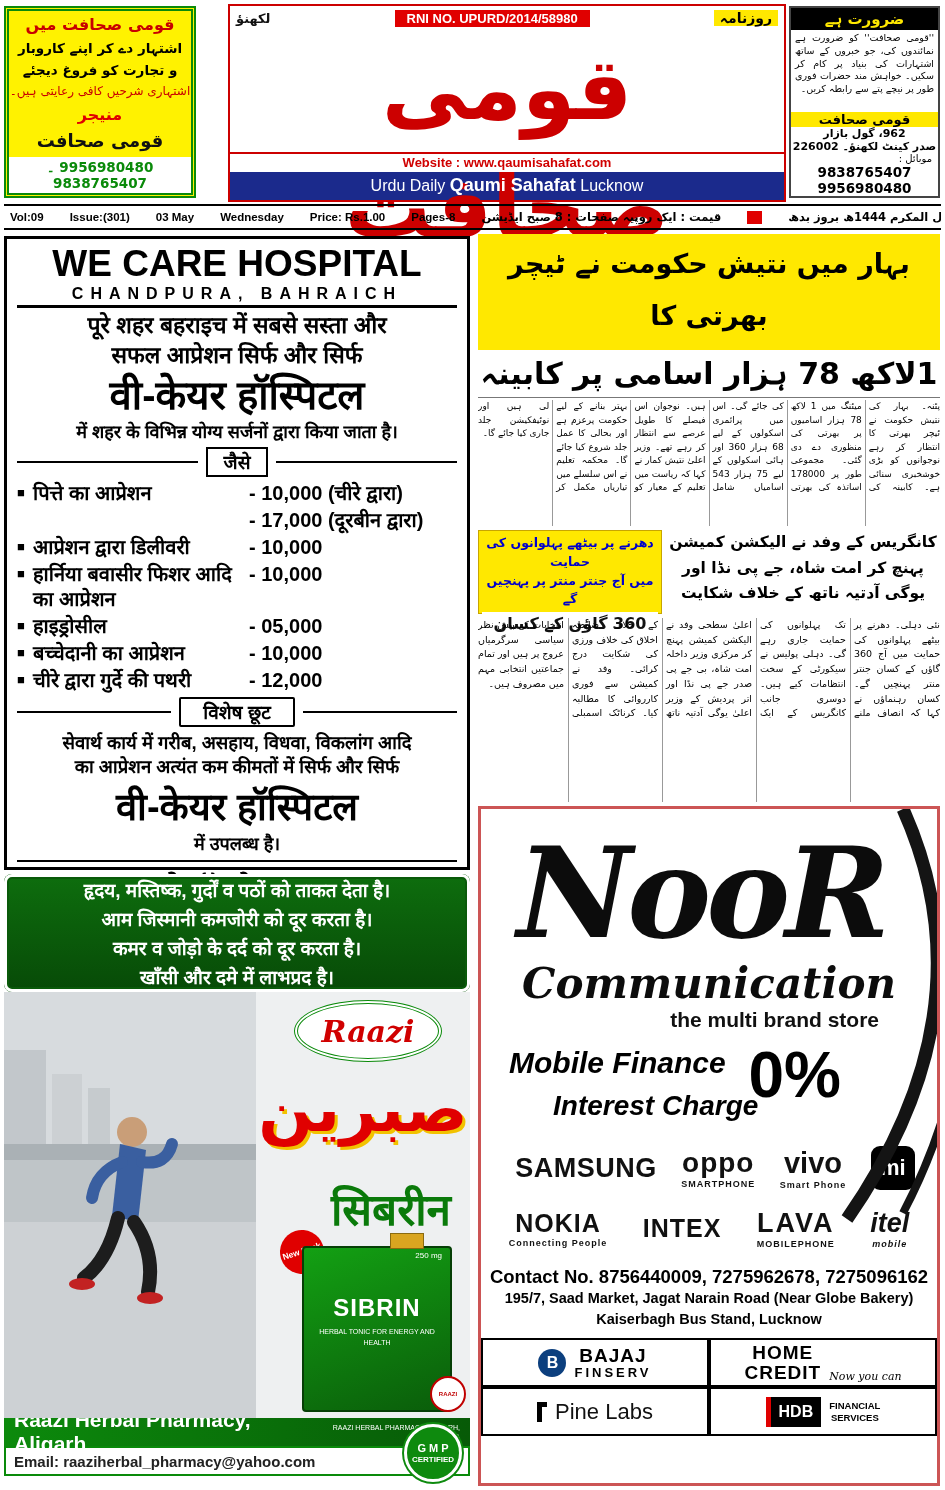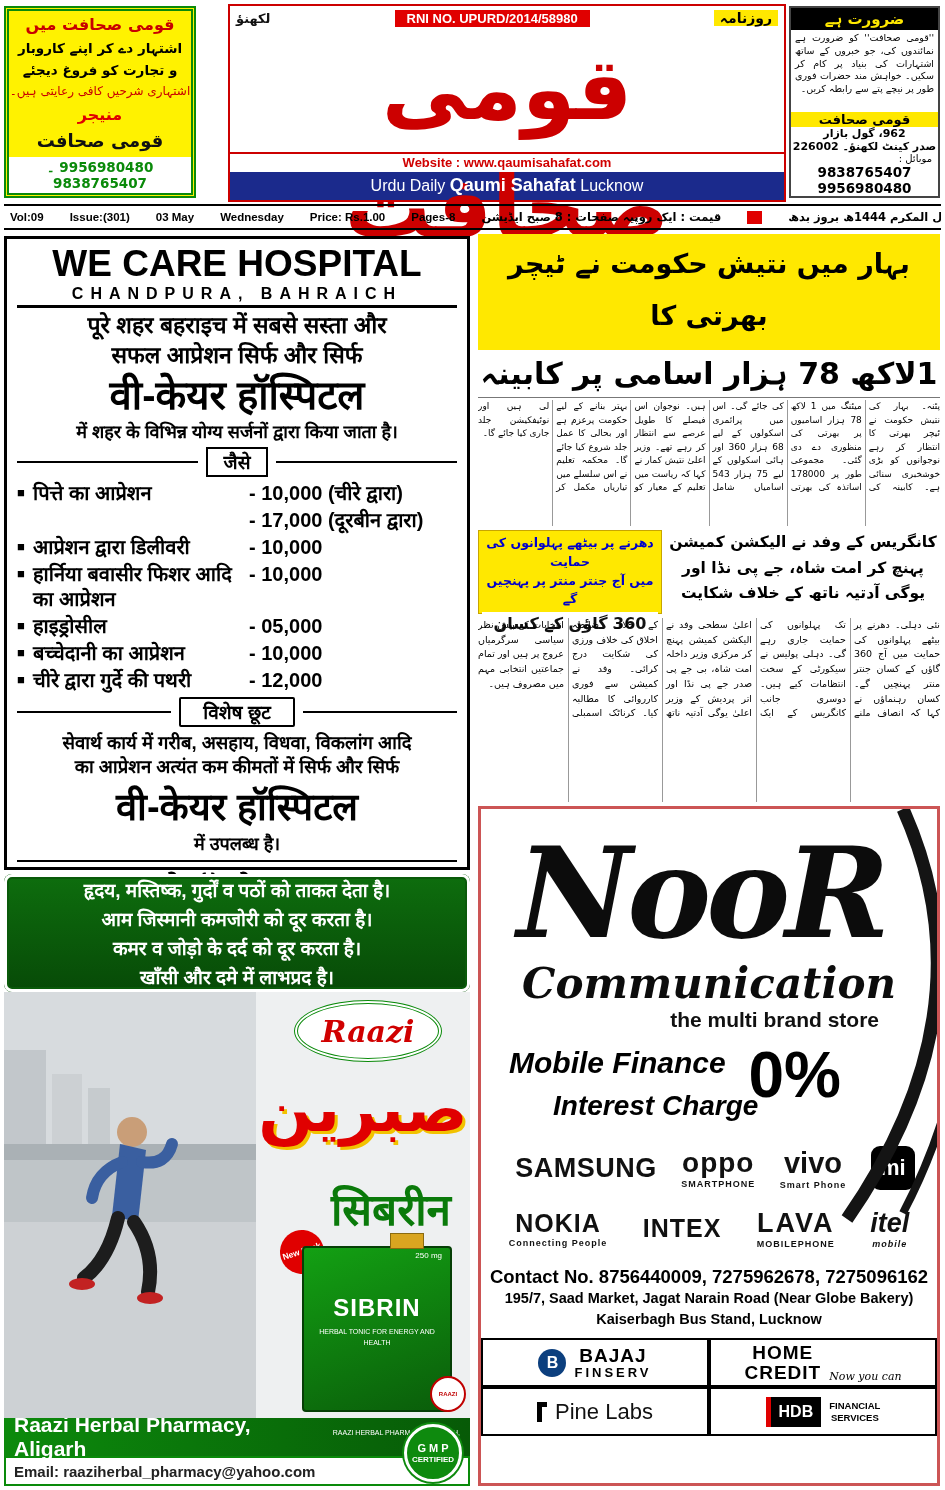--- a/index.html
+++ b/index.html
@@ -92,21 +92,21 @@
   .rz-cap { position:absolute; top:-15px; right:26px; width:34px; height:16px; background:#d9a520; border:1px solid #8a6a10; }
   .rz-mg { font-size:8px; text-align:right; padding:3px 8px 0 0; }
   .rz-box-title { font-size:24px; font-weight:bold; letter-spacing:1px; margin-top:34px; }
   .rz-box-sub { font-size:7px; margin-top:5px; padding:0 12px; line-height:1.5; }
   .rz-newpack { position:absolute; left:276px; top:238px; background:#e00000; color:#fff; font-size:8.5px;
                 font-weight:bold; width:44px; height:44px; border-radius:50%; display:flex; align-items:center;
                 justify-content:center; text-align:center; transform:rotate(-18deg); line-height:1.1; }
   .rz-seal { position:absolute; right:4px; top:384px; width:36px; height:36px; border-radius:50%;
              border:2px solid #c00000; color:#c00000; font-size:6px; font-weight:bold; display:flex;
              align-items:center; justify-content:center; text-align:center; background:#fff; }
-  .rz-bar { height:38px; background:linear-gradient(90deg,#0c8a0c,#075a07); color:#fff; display:flex;
+  .rz-bar { height:28px; background:linear-gradient(90deg,#0c8a0c,#075a07); color:#fff; display:flex;
             align-items:center; justify-content:space-between; padding:0 10px; }
   .rz-bar .big { font-size:21px; font-weight:bold; }
   .rz-bar .small { font-size:7px; text-align:right; line-height:1.3; }
   .rz-email { height:30px; background:#fff; border:2px solid #0a8a0a; display:flex; align-items:center;
               padding:0 8px; font-size:15px; font-weight:bold; color:#222; }
   .rz-gmp { position:absolute; right:8px; bottom:4px; width:58px; height:58px; border-radius:50%;
             background:#0e8a0e; border:3px solid #fff; box-shadow:0 0 0 2px #0e8a0e; color:#fff;
             display:flex; flex-direction:column; align-items:center; justify-content:center;
             font-weight:bold; font-size:11px; line-height:1.2; }
   .rz-gmp .g2 { font-size:8px; }

